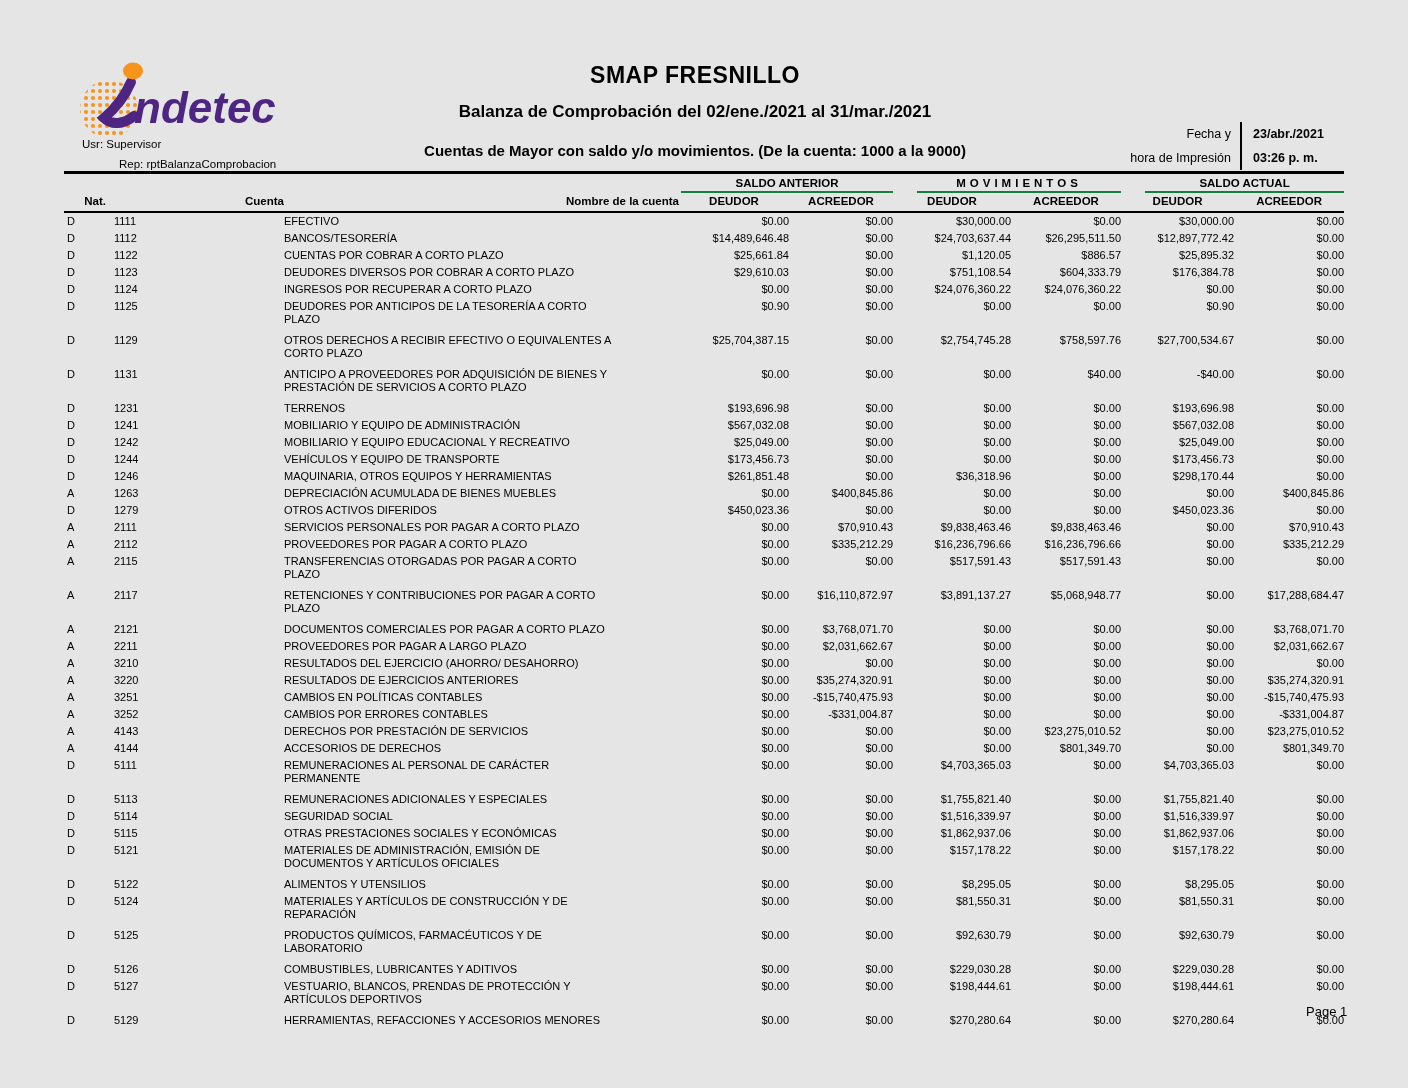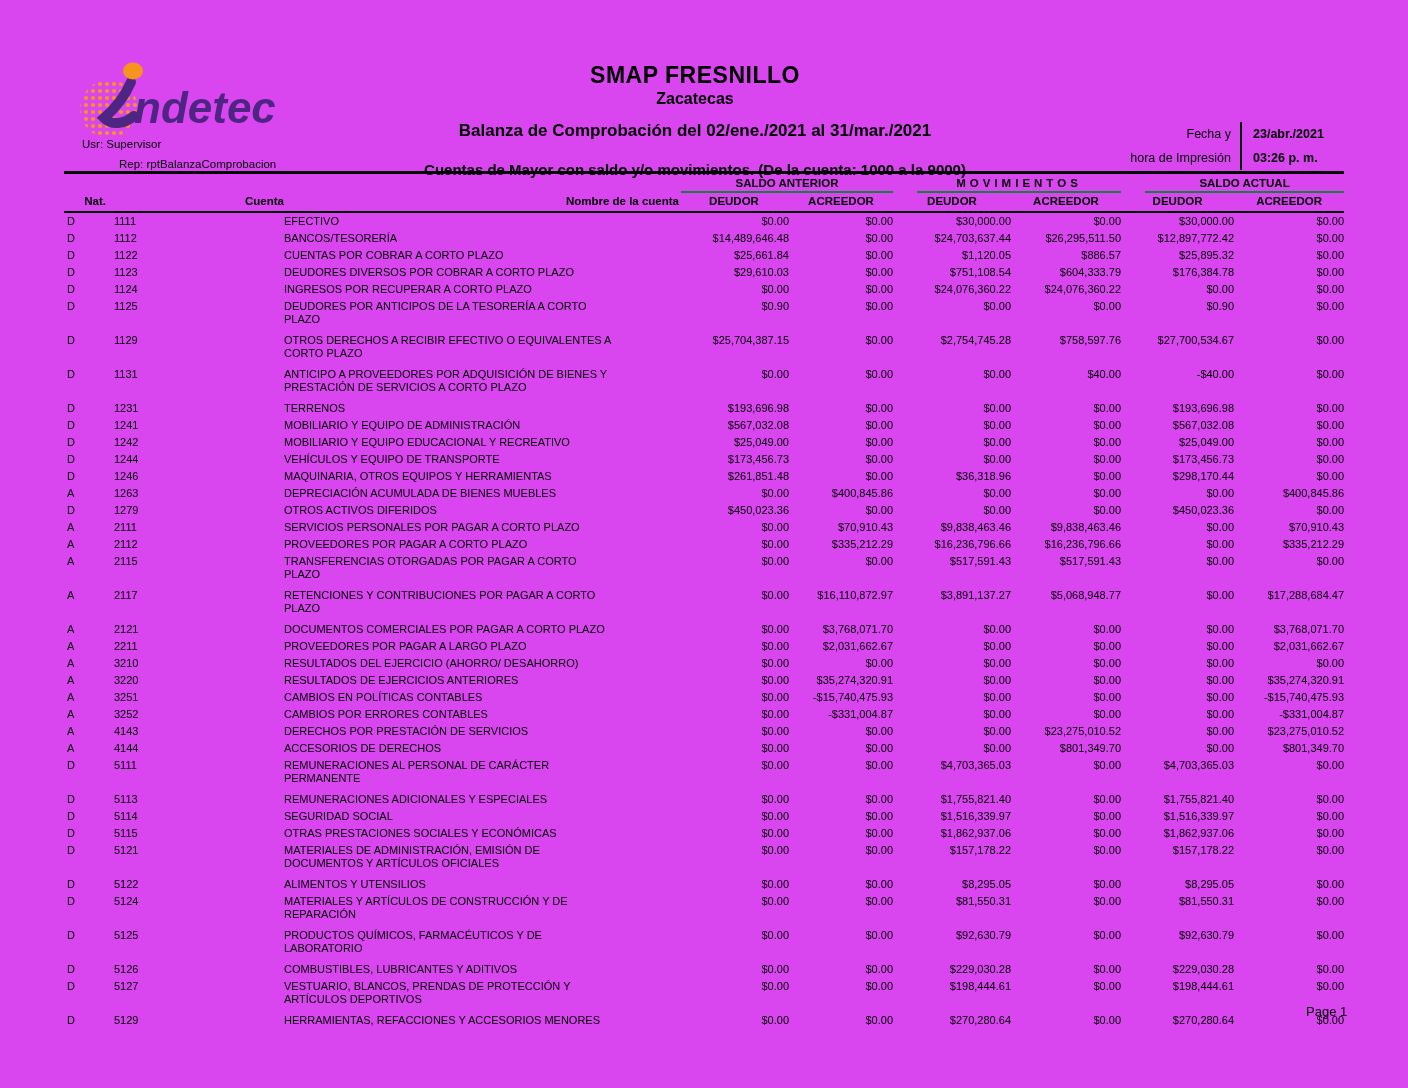--- a/index.html
+++ b/index.html
@@ -1,18 +1,18 @@
 <!DOCTYPE html>
 <html><head>
 <meta charset="utf-8">
 <style>
   * { margin:0; padding:0; box-sizing:border-box; }
   html,body { background:#fff; }
   body { font-family:"Liberation Sans","DejaVu Sans",sans-serif; color:#000; }
-  .page { position:relative; width:1408px; height:1088px; background:#d946ef; overflow:hidden; }
+  .page { position:relative; width:1408px; height:1088px; background:#e5e5e5; overflow:hidden; }
 
   
   .logo { position:absolute; left:76px; top:60px; width:210px; height:84px; }
 
   
   .meta-usr { position:absolute; left:82px; top:138px; font-size:11.5px; }
   .meta-rep { position:absolute; left:82px; top:158px; font-size:11.5px;margin-left:37px; }
 
   
   .title-block { position:absolute; left:300px; top:62px; width:790px; text-align:center; }
@@ -68,21 +68,20 @@
       <ellipse cx="57" cy="11" rx="10" ry="8.5" fill="#f7941e"></ellipse>
       <text x="58" y="63" font-family="Liberation Sans, DejaVu Sans, sans-serif" font-size="44" font-weight="bold" font-style="italic" fill="#4f2583">ndetec</text>
     </svg>
   </div>
 
   <div class="meta-usr">Usr: Supervisor</div>
   <div class="meta-rep">Rep: rptBalanzaComprobacion</div>
 
   <div class="title-block">
     <div class="t-org">SMAP FRESNILLO</div>
-    <div class="t-state">Zacatecas</div>
     <div class="t-report">Balanza de Comprobación del 02/ene./2021 al 31/mar./2021</div>
     <div class="t-scope">Cuentas de Mayor con saldo y/o movimientos. (De la cuenta: 1000 a la 9000)</div>
   </div>
 
   <div class="print-info">
     <div class="pi-labels">
       <div>Fecha y</div>
       <div>hora de Impresión</div>
     </div>
     <div class="pi-divider"></div>

